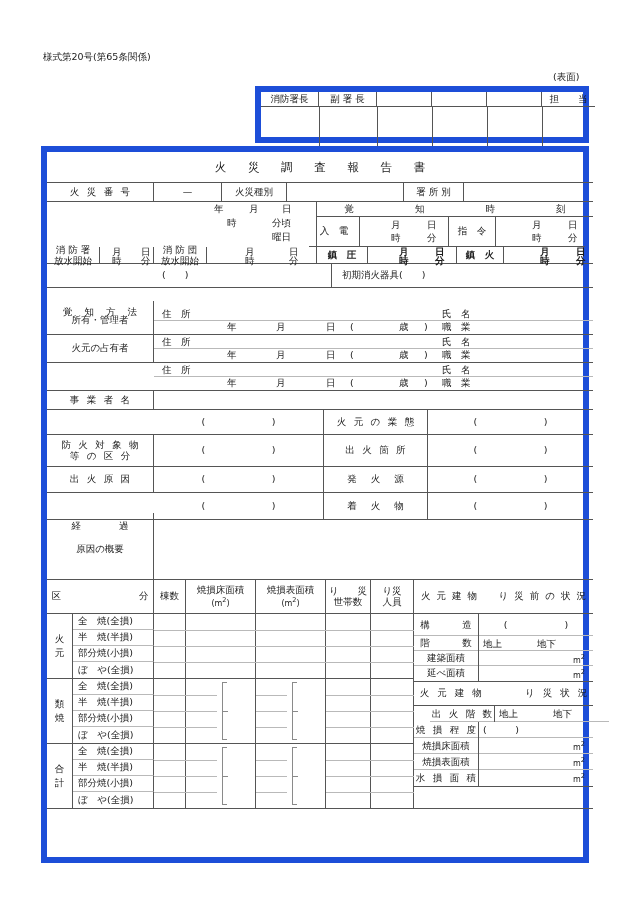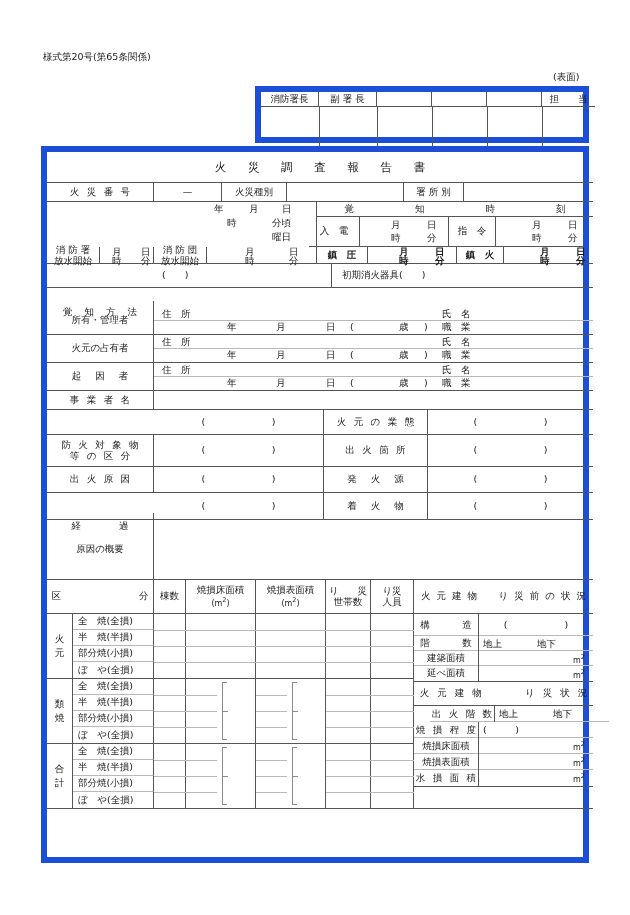--- a/index.html
+++ b/index.html
@@ -199,21 +199,20 @@
         <div class="abs t" style="left:122px; top:1px;">月</div>
         <div class="abs t" style="left:172px; top:1px;">日</div>
         <div class="abs t" style="left:196px; top:1px;">(</div>
         <div class="abs t" style="left:245px; top:1px;">歳</div>
         <div class="abs t" style="left:270px; top:1px;">)</div>
         <div class="abs t" style="left:288px; top:1px;">職　業</div>
       </div>
     </div>
 
     <div class="abs bb" style="left:0; top:211px; width:546px; height:28px;">
-      <div class="abs t center sp1 br" style="left:0; top:0; width:107px; height:27px;">起　因　者</div>
       <div class="abs bb-thin" style="left:107px; top:0; width:439px; height:14px;">
         <div class="abs t" style="left:8px; top:2px;">住　所</div>
         <div class="abs t" style="left:288px; top:2px;">氏　名</div>
       </div>
       <div class="abs" style="left:107px; top:14px; width:439px; height:13px;">
         <div class="abs t" style="left:73px; top:1px;">年</div>
         <div class="abs t" style="left:122px; top:1px;">月</div>
         <div class="abs t" style="left:172px; top:1px;">日</div>
         <div class="abs t" style="left:196px; top:1px;">(</div>
         <div class="abs t" style="left:245px; top:1px;">歳</div>

